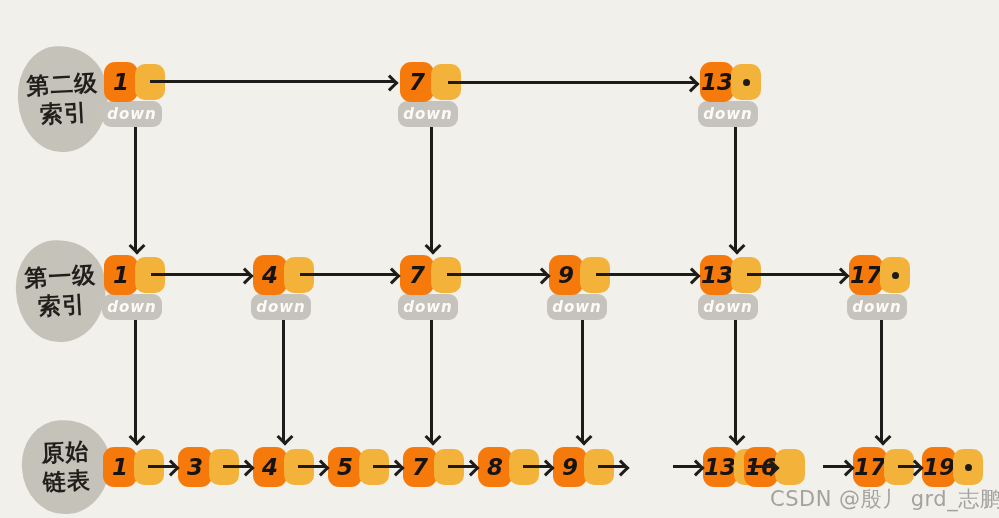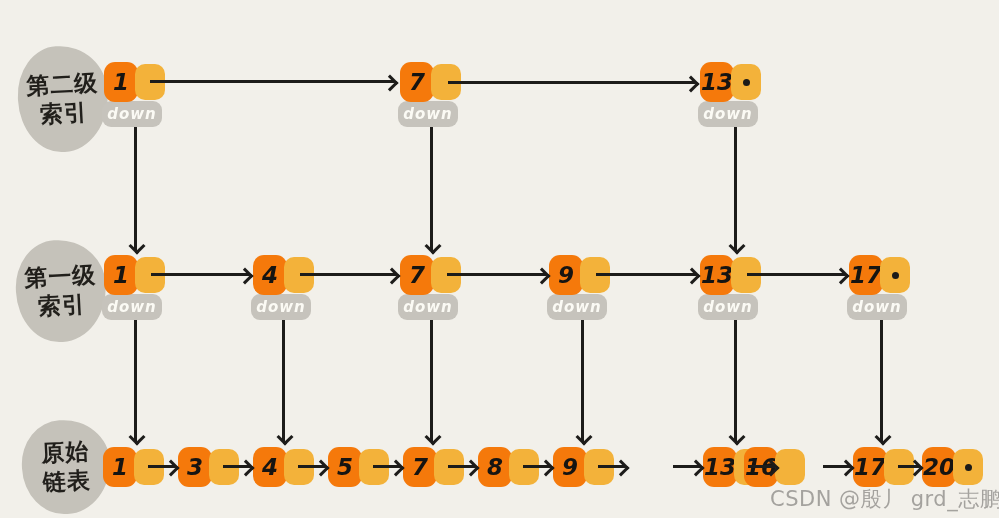--- a/index.html
+++ b/index.html
@@ -148,21 +148,21 @@
   </div>
   <div class="node" style="left:744px;top:447px">
     <div class="num">16</div>
     <div class="ptr"></div>
   </div>
   <div class="node" style="left:853px;top:447px">
     <div class="num">17</div>
     <div class="ptr"></div>
   </div>
   <div class="node" style="left:922px;top:447px">
-    <div class="num">20</div>
+    <div class="num">19</div>
     <div class="ptr">
         <span class="nulldot"></span>
       </div>
   </div>
 
   <div class="ha" style="left:150px;top:80px;width:244px"></div>
   <div class="ha" style="left:448px;top:81px;width:247px"></div>
 
   <div class="ha" style="left:151px;top:273px;width:98px"></div>
   <div class="ha" style="left:300px;top:273px;width:96px"></div>

